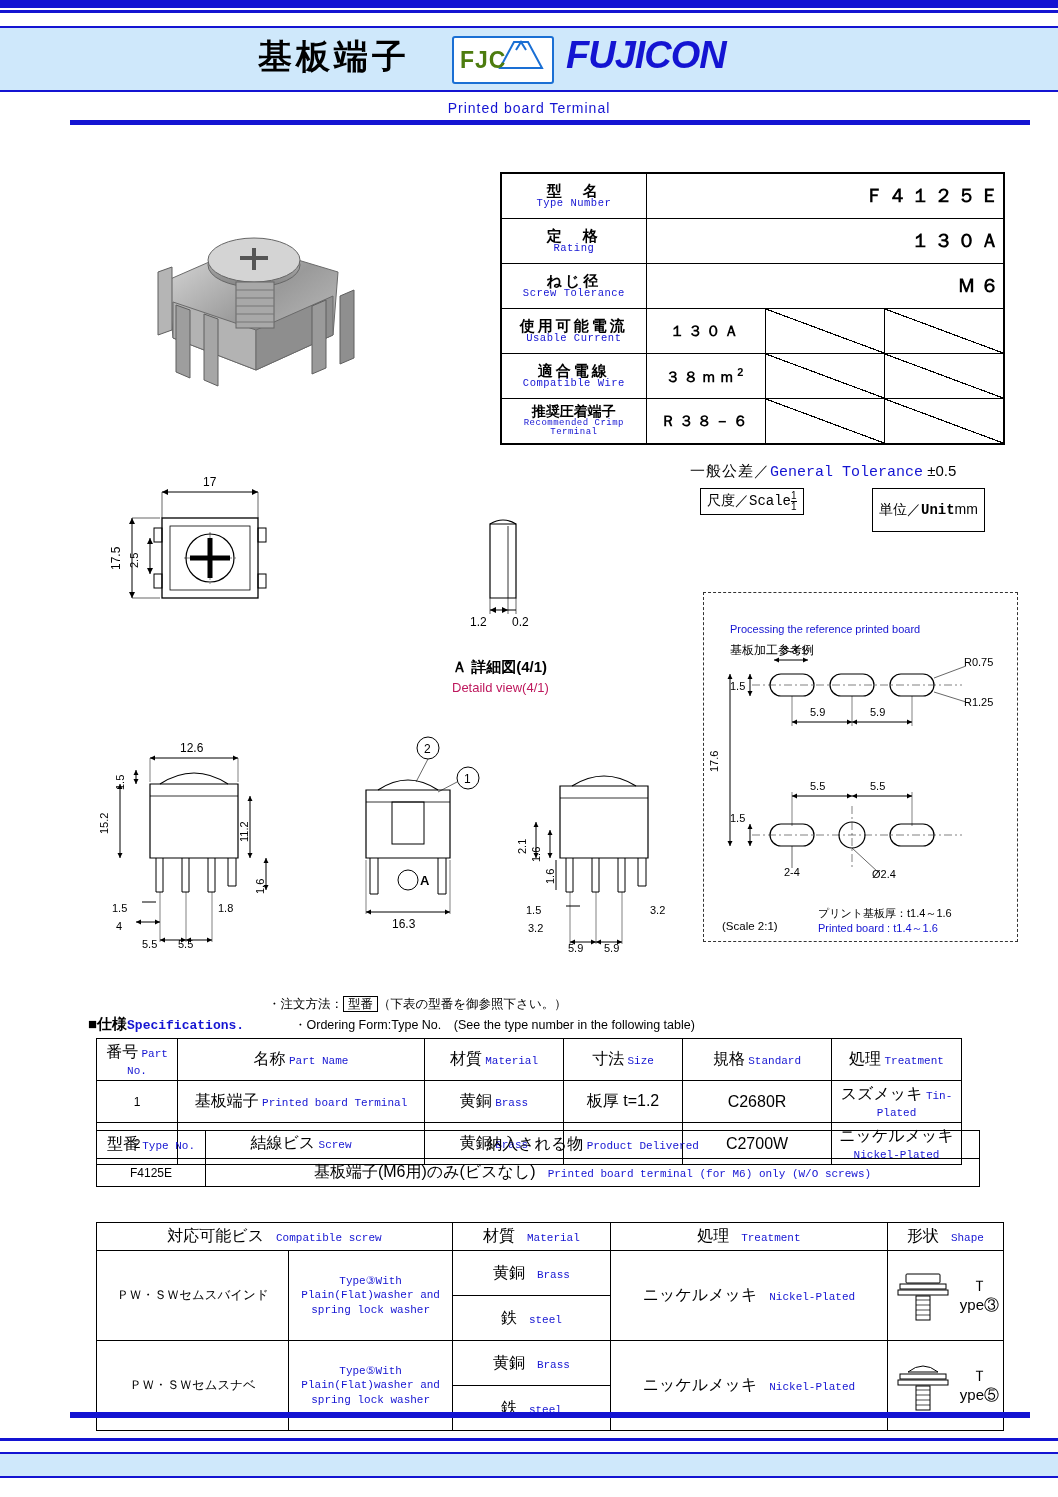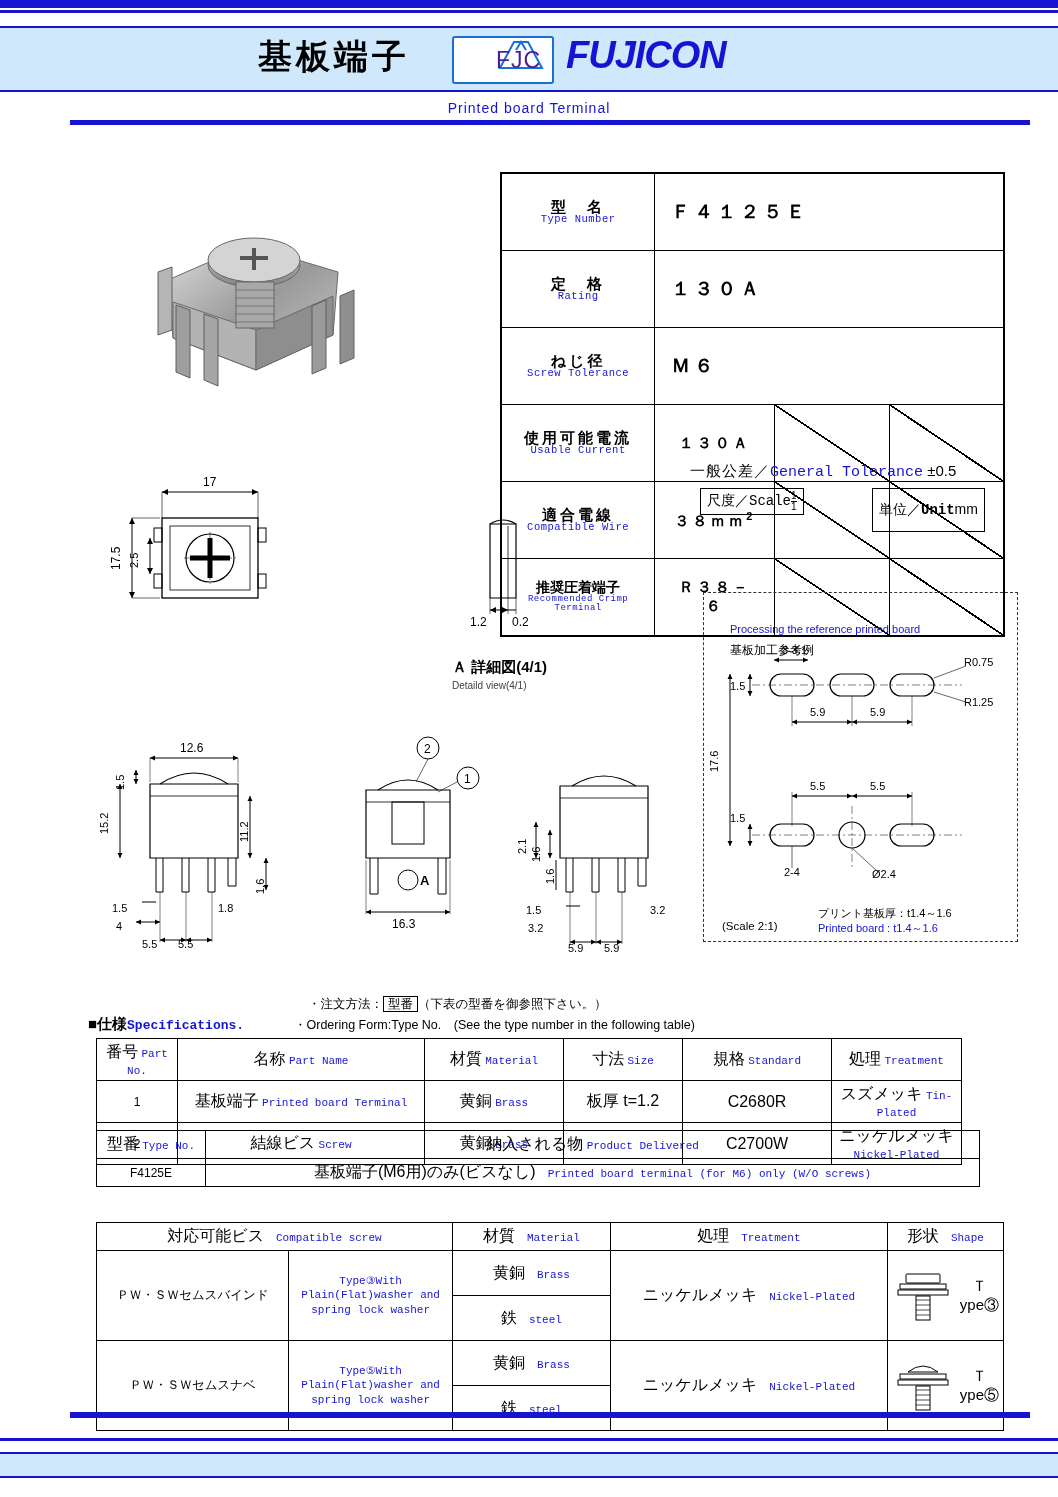--- a/index.html
+++ b/index.html
@@ -12,61 +12,61 @@
     overflow:hidden;
   }
   .page{position:absolute;inset:0;}
   
   .top-band{position:absolute;left:0;top:0;width:1058px;height:8px;background:#1414d2;}
   .top-band2{position:absolute;left:0;top:10px;width:1058px;height:3px;background:#1414d2;}
   .hdr{position:absolute;left:0;top:26px;width:1058px;height:62px;background:#cfe8fb;
        border-top:2px solid #1414d2;border-bottom:2px solid #1414d2;}
   .hdr-title{position:absolute;left:258px;top:34px;font-size:34px;font-weight:bold;letter-spacing:4px;color:#000;}
   .fjc{position:absolute;left:452px;top:36px;width:98px;height:44px;border:2px solid #1a6fd4;border-radius:3px;background:#ffffff;}
-  .fjc-text{position:absolute;left:460px;top:47px;font-size:23px;font-weight:normal;color:#4c1d95;letter-spacing:1px;margin-left:36px;}
+  .fjc-text{position:absolute;left:460px;top:47px;font-size:23px;font-weight:bold;color:#4d7c0f;letter-spacing:1px;}
   .fujicon{position:absolute;left:566px;top:34px;font-size:38px;font-weight:bold;font-style:italic;color:#1414d2;letter-spacing:-1px;}
   .sub-en{position:absolute;left:0;top:100px;width:1058px;text-align:center;font-size:14px;color:#1414d2;letter-spacing:1px;}
   .rule-blue{position:absolute;left:70px;top:120px;width:960px;height:5px;background:#1414d2;}
 
   
   .photo{position:absolute;left:128px;top:210px;width:250px;height:200px;}
 
   
   .spec{position:absolute;left:500px;top:172px;width:505px;border:2px solid #000;border-collapse:collapse;}
-  .spec td{border:1px solid #000;padding:16px;vertical-align:middle;}
+  .spec td{border:1px solid #000;padding:0;vertical-align:middle;}
   .lbl{width:145px;height:44px;text-align:center;line-height:1.05;}
   .lbl .jp{display:block;font-size:15px;font-weight:bold;letter-spacing:3px;}
   .lbl .en{display:block;font-size:10.5px;color:#1414d2;letter-spacing:.5px;font-family:"Liberation Mono",monospace;}
-  .val{text-align:left;font-size:19px;font-weight:bold;letter-spacing:4px;}
+  .val{text-align:right;font-size:19px;font-weight:bold;letter-spacing:4px;}
   .val-sm{text-align:center;font-size:15px;font-weight:bold;letter-spacing:3px;}
   .diag{position:relative;}
   .diag::after{content:"";position:absolute;left:0;top:0;width:100%;height:100%;
     background:linear-gradient(to top right, transparent 49.3%, #000 49.3%, #000 50.7%, transparent 50.7%);}
 
   .tol{position:absolute;left:690px;top:462px;font-size:15px;}
   .tol .jp{letter-spacing:1px;}
   .tol .en{color:#1414d2;font-family:"Liberation Mono",monospace;}
   .scalebox{position:absolute;left:700px;top:488px;border:1.5px solid #000;padding:2px 6px;font-size:14px;}
   .unitbox{position:absolute;left:872px;top:488px;border:1.5px solid #000;padding:12px 6px;font-size:14px;}
   .blue{color:#1414d2;}
   .mono{font-family:"Liberation Mono",monospace;}
 
   
   .dw{position:absolute;font-size:11.5px;font-family:"Liberation Sans",sans-serif;}
   svg{overflow:visible;}
 
   
   .cap-jp{position:absolute;font-size:15px;font-weight:bold;}
-  .cap-en{position:absolute;font-size:10px;color:#404040;}
+  .cap-en{position:absolute;font-size:13px;color:#be185d;}
 
   
   .pcbbox{position:absolute;left:703px;top:592px;width:313px;height:348px;border:1px dashed #333;}
 
   
-  .order{position:absolute;left:268px;top:996px;font-size:12.5px;margin-left:40px;}
+  .order{position:absolute;left:268px;top:996px;font-size:12.5px;}
   .order .box{border:1px solid #000;padding:0px 4px;}
   .order-en{position:absolute;left:294px;top:1017px;font-size:12.5px;}
   .specs-h{position:absolute;left:88px;top:1015px;font-size:15px;font-weight:bold;}
   .specs-h .en{color:#1414d2;font-size:13px;font-family:"Liberation Mono",monospace;}
 
   
   table.grid{border-collapse:collapse;position:absolute;}
   table.grid td,table.grid th{border:1px solid #000;font-size:12px;padding:3px 4px;text-align:center;font-weight:normal;}
   .t-jp{font-size:16px;}
   .t-en{color:#1414d2;font-family:"Liberation Mono",monospace;font-size:11px;}

